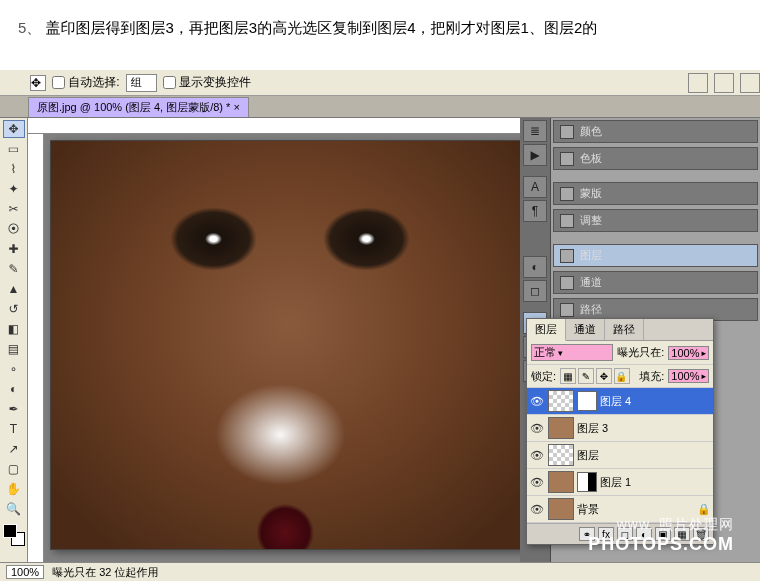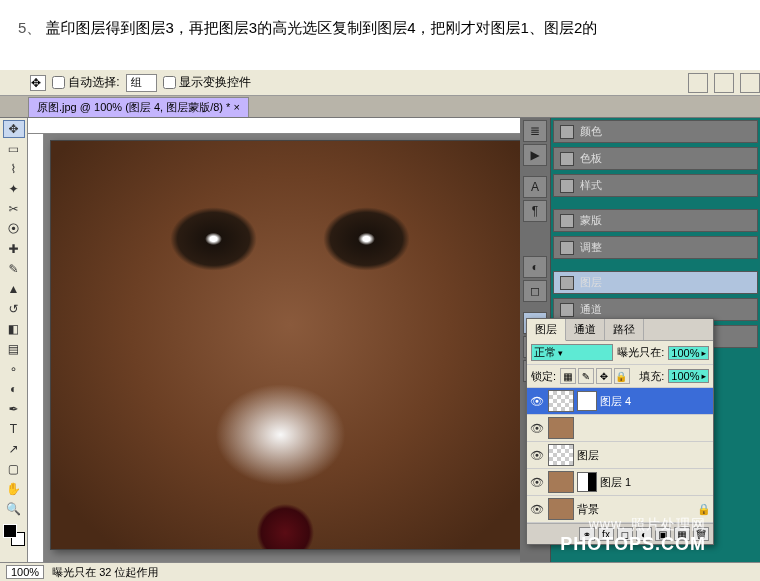--- a/index.html
+++ b/index.html
@@ -45,34 +45,34 @@
      radial-gradient(ellipse 320px 300px at 50% 45%, #8a5a3c 0%, #6b3f24 50%, #4a2a16 92%),
      linear-gradient(#9aa4ae,#8a94a0);
      border:1px solid #444;box-shadow:3px 3px 8px rgba(0,0,0,.4)}
 
   
   .rtcol{width:30px;background:#6f6f6f;display:flex;flex-direction:column;align-items:center;padding-top:2px;gap:2px}
   .rbtn{width:24px;height:22px;background:#8a8a8a;border:1px solid #555;display:flex;align-items:center;justify-content:center;color:#222;font-size:12px}
   .rbtn.sel{background:#b0c4de}
 
   
-  .panels{width:210px;background:#0f766e;border-left:1px solid #4a4a4a;display:flex;flex-direction:column}
+  .panels{width:210px;background:#a3a3a3;border-left:1px solid #4a4a4a;display:flex;flex-direction:column}
   .collapsed{background:#7a7a7a;border:1px solid #555;margin:2px;padding:3px 6px;font-size:11px;color:#ddd;display:flex;align-items:center;gap:6px}
   .collapsed .ico{width:14px;height:14px;background:#aaa;border:1px solid #444}
   
   .spacer{flex:0 0 8px}
 
   
   .layerspanel{position:absolute;right:46px;top:248px;width:188px;background:#ece9d8;border:1px solid #666;box-shadow:2px 2px 6px rgba(0,0,0,.4);font-size:11px}
   .lp-tabs{display:flex;background:#d4d0c8;border-bottom:1px solid #999}
   .lp-tab{padding:3px 8px;border-right:1px solid #aaa;color:#000}
   .lp-tab.act{background:#ece9d8;border-bottom:1px solid #ece9d8;margin-bottom:-1px}
   .lp-row{display:flex;align-items:center;padding:3px 4px;border-bottom:1px solid #ccc;gap:4px}
   .lp-row .lbl{color:#000}
-  .lp-row .val{border:1px solid #888;background:#5eead4;padding:0 2px;display:inline-flex;align-items:center}
+  .lp-row .val{border:1px solid #888;background:#f9a8d4;padding:0 2px;display:inline-flex;align-items:center}
   .lp-row .arrow{font-size:9px;margin-left:2px}
   .lp-lock{display:flex;gap:2px}
   .lp-lock span{width:16px;height:16px;border:1px solid #aaa;display:inline-flex;align-items:center;justify-content:center;font-size:10px}
   .lp-list{max-height:150px;overflow:auto}
   .layer{display:flex;align-items:center;border-bottom:1px solid #ccc;padding:2px 2px;gap:3px}
   .layer.sel{background:#3a6cd8;color:#fff}
   .eye{width:16px;text-align:center;color:#333}
   .layer.sel .eye{color:#fff}
   .thumb{width:26px;height:22px;border:1px solid #666;background:#a67a56}
   .thumb.checker{background:
@@ -81,21 +81,21 @@
   .mask.half{background:linear-gradient(90deg,#fff 55%,#000 55%)}
   .lname{flex:1;white-space:nowrap}
   .lp-foot{display:flex;justify-content:flex-end;gap:3px;padding:3px 4px;border-top:1px solid #aaa;background:#d4d0c8}
   .lp-foot span{width:16px;height:14px;border:1px solid #888;background:#e8e8e8;font-size:10px;display:flex;align-items:center;justify-content:center}
 
   
   .status{height:19px;background:#ece9d8;border-top:1px solid #888;display:flex;align-items:center;font-size:11px;padding:0 6px;gap:8px}
   .status .zoom{border:1px solid #888;background:#fff;padding:0 4px}
 
   
-  .wm{position:absolute;right:54px;bottom:26px;color:#fff;text-align:right;font-family:Arial,sans-serif}
+  .wm{position:absolute;right:26px;bottom:26px;color:#fff;text-align:right;font-family:Arial,sans-serif}
   .wm .l1{font-size:14px;letter-spacing:1px;opacity:.9}
   .wm .l2{font-size:18px;font-weight:bold;letter-spacing:1px}
 </style>
 </head>
 <body>
 
 <div class="tutorial">
   <span class="num">5、</span>
   <span>盖印图层得到图层3，再把图层3的高光选区复制到图层4，把刚才对图层1、图层2的</span><br>
 </div>
@@ -171,24 +171,20 @@
 
     <div class="panels">
       <div class="collapsed">
           <span class="ico"></span>
           <span>颜色</span>
         </div>
       <div class="collapsed">
           <span class="ico"></span>
           <span>色板</span>
         </div>
-      <div class="collapsed">
-          <span class="ico"></span>
-          <span>样式</span>
-        </div>
       <div class="spacer"></div>
       <div class="collapsed">
           <span class="ico"></span>
           <span>蒙版</span>
         </div>
       <div class="collapsed">
           <span class="ico"></span>
           <span>调整</span>
         </div>
       <div class="spacer"></div>
@@ -248,20 +244,21 @@
     <div class="lp-list">
       <div class="layer sel">
         <span class="eye">👁</span>
         <span class="thumb checker"></span>
         <span class="mask"></span>
         <span class="lname">图层 4</span>
       </div>
       <div class="layer">
         <span class="eye">👁</span>
         <span class="thumb"></span>
+        <span class="lname">图层 3</span>
       </div>
       <div class="layer">
         <span class="eye">👁</span>
         <span class="thumb checker"></span>
         <span class="lname">图层</span>
       </div>
       <div class="layer">
         <span class="eye">👁</span>
         <span class="thumb"></span>
         <span class="mask half"></span>

